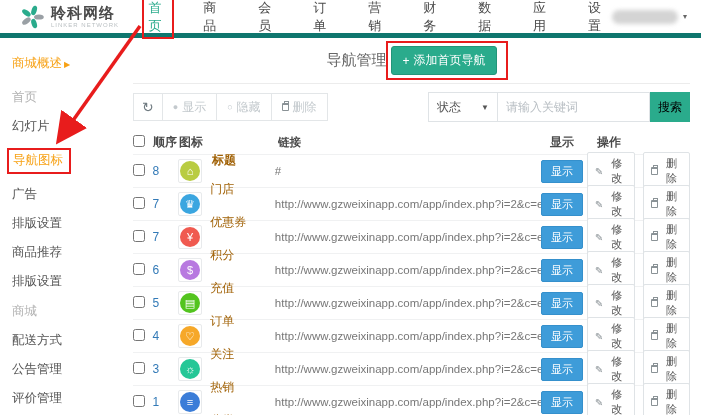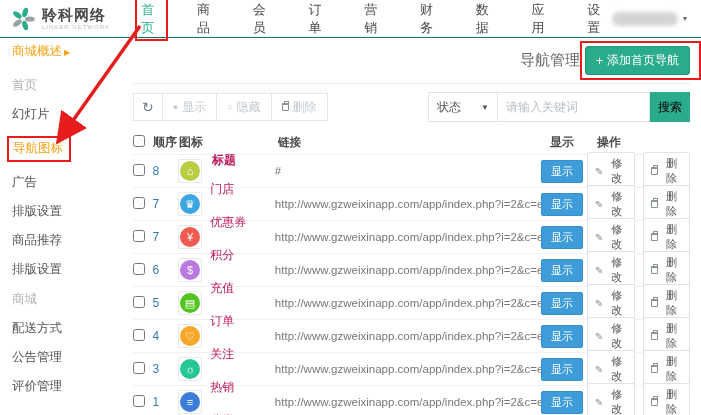--- a/index.html
+++ b/index.html
@@ -1,42 +1,42 @@
 <!DOCTYPE html>
 <html><head>
 <meta charset="utf-8">
 <style>
   * { margin:0; padding:0; box-sizing:border-box; }
   html,body { width:701px; height:415px; overflow:hidden; background:#fff;
     font-family:"Liberation Sans","DejaVu Sans",sans-serif; color:#555; }
   
-  .topbar { height:38px; display:flex; align-items:center; border-bottom:1px solid #0f766e; background:#fff; position:relative; }
+  .topbar { height:38px; display:flex; align-items:center; border-bottom:5px solid #0f766e; background:#fff; position:relative;padding-left:9px; }
   .logo { display:flex; align-items:center; gap:6px; padding-left:10px; width:150px; }
   .logo-txt { line-height:1; }
   .logo-title { font-size:15px; font-weight:bold; color:#4a4a4a; letter-spacing:1px; }
   .logo-sub { font-size:6px; color:#b9bfc2; letter-spacing:1px; margin-top:2px; }
   .nav { display:flex; align-items:center; gap:27px; }
   .nav-item { font-size:13px; color:#4a4a4a; cursor:pointer; text-decoration:none; padding:2px 4px; }
   .nav-item.active { color:#2aab8c; }
   .nav-item.annotated { outline:2px solid #e81c1c; }
   .user { margin-left:auto; margin-right:14px; display:flex; align-items:center; gap:5px; }
   .user-pill { width:66px; height:14px; background:#d4d4d4; border-radius:7px; filter:blur(2px); }
   .user-caret { font-size:8px; color:#666; }
   
   .wrap { display:flex; height:377px; }
   .sidebar { width:118px; padding:6px 0 0 12px; flex-shrink:0; }
   .side-item { font-size:12.5px; color:#555; margin:0 0 13px 0; cursor:pointer; width:max-content; line-height:14px; }
-  .side-item.root { color:#f7a114; margin-bottom:18px; }
+  .side-item.root { color:#f7a114; margin-top:12px; margin-bottom:18px; }
   .side-item.section { color:#b2b2b2; margin-top:14px; }
   .side-item.active { color:#f7a114; }
   .side-item.annotated { border:2px solid #e81c1c; padding:3px 4px; margin-left:-5px;text-align:center; }
   .side-arrow { font-size:8px; color:#f7a114; margin-left:2px; }
   .main { flex:1; padding:0 11px 0 15px; }
   
-  .main-head { height:45px; display:flex; align-items:center; justify-content:flex-end; }
+  .main-head { height:45px; display:flex; align-items:center; justify-content:center; }
   .page-title { font-size:15px; color:#666; }
   .add-wrap { border:2px solid #e81c1c; padding:3px; margin-right:-11px; padding-right:9px; }
   .btn-add { background:#2aab8c; color:#fff; border:1px solid #239579; border-radius:3px; font-size:12px; padding:5px 10px; cursor:pointer; display:flex; align-items:center; gap:4px; font-family:inherit; }
   .divider { border-bottom:1px solid #ececec; }
   
   .toolbar { margin-top:8px; display:flex; align-items:center; }
   .btn-group { display:flex; }
   .tb-btn { background:#fff; border:1px solid #e3e6e8; color:#c3c9cd; font-size:12px; height:28px; padding:0 10px; display:flex; align-items:center; gap:4px; margin-right:-1px; cursor:pointer; font-family:inherit; }
   .tb-btn.refresh { color:#6f7a80; font-size:14px; padding:0 8px; }
   .dot { font-size:9px; }
@@ -47,21 +47,21 @@
   .kw-input::placeholder { color:#b9bfc4; }
   .btn-search { width:40px; background:#2aab8c; color:#000000; border:none; font-size:12px; cursor:pointer; font-family:inherit; }
   
   .table { margin-top:8px; font-size:12px; }
   .thead { display:flex; align-items:center; height:24px; font-weight:bold; color:#4a4a4a; }
   .trow { display:flex; align-items:center; height:33px; border-top:1px solid #f0f1f2; }
   .col-check { width:20px; }
   .col-check input { width:12px; height:12px; cursor:pointer; }
   .col-order { width:26px; color:#337ab7; }
   .col-icon { width:33px; }
-  .col-title { width:66px; color:#be185d;margin-top:36px; }
+  .col-title { width:66px; color:#a16207;margin-top:36px; }
   .col-link { width:272px; color:#777; font-size:11.5px; white-space:nowrap; overflow:hidden; }
   .col-show { width:47px; }
   .col-ops { display:flex; gap:8px; }
   .icon-box { width:24px; height:24px; border:1px solid #e8eaec; border-radius:2px; display:flex; align-items:center; justify-content:center; background:#fff; }
   .icon-circle { width:20px; height:20px; border-radius:50%; display:flex; align-items:center; justify-content:center; color:#fff; font-size:11px; line-height:1; }
   .btn-show { background:#3e9cd9; color:#fff; border:1px solid #3590cc; border-radius:2px; font-size:11px; padding:3px 9px; cursor:pointer; font-family:inherit; }
   .btn-op { background:#fff; border:1px solid #dfe3e6; border-radius:2px; color:#555; font-size:11px; padding:3px 7px; cursor:pointer; display:flex; align-items:center; gap:3px; font-family:inherit; }
   .op-ic { color:#8a9296; font-size:10px; }
   
   .trash { display:inline-block; width:7px; height:8px; border:1px solid #8a9296; border-top:2px solid #8a9296; border-radius:1px; position:relative; }

